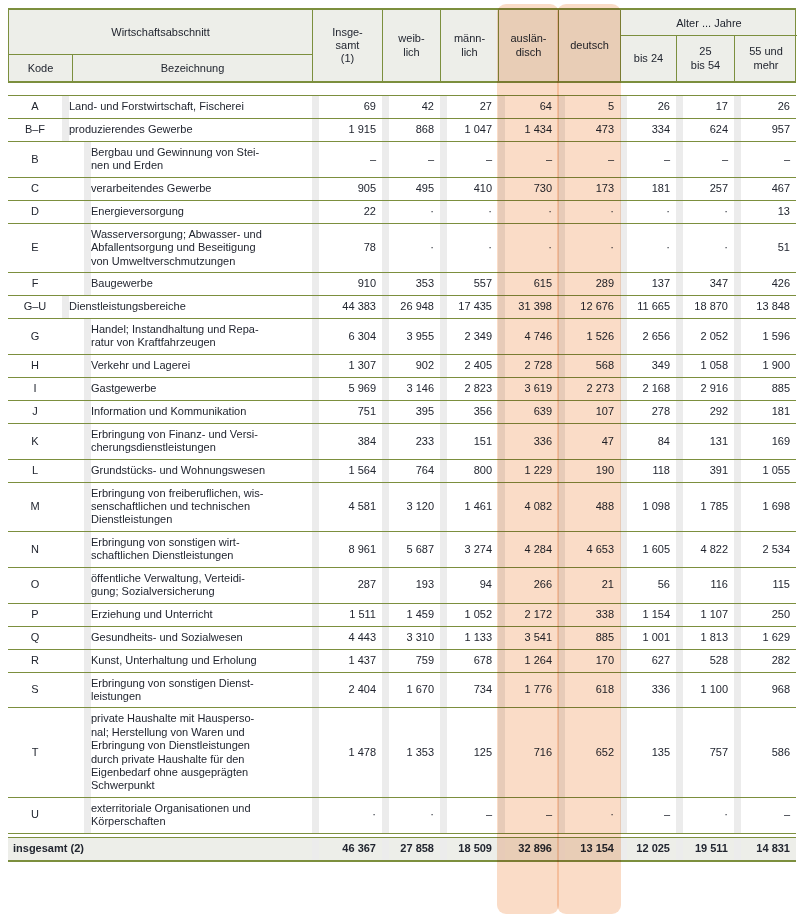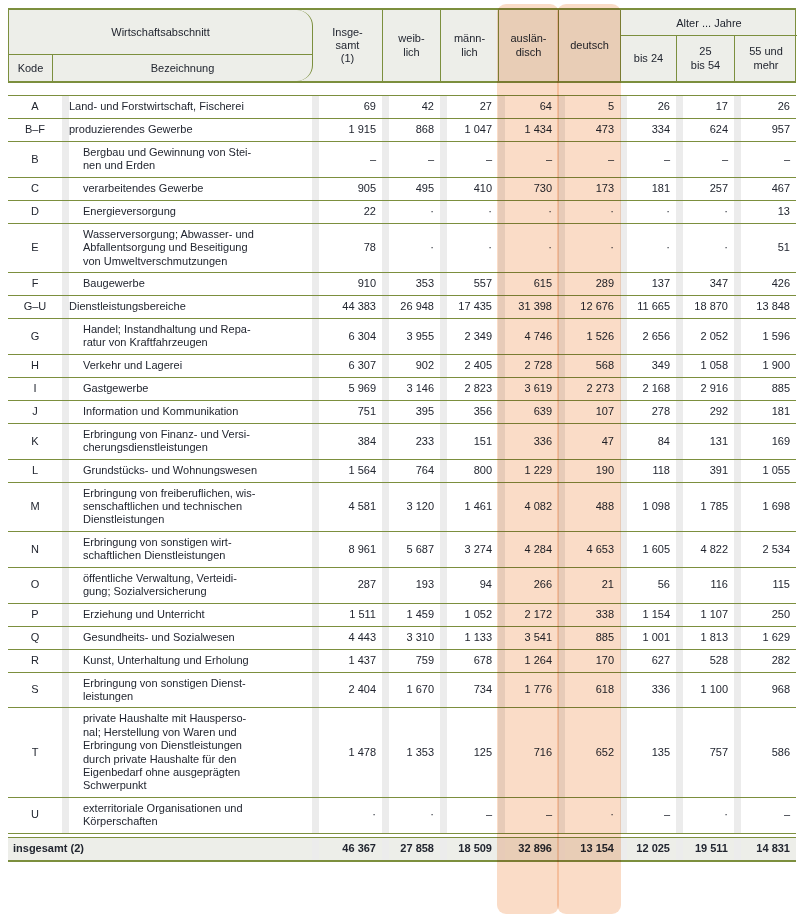--- a/index.html
+++ b/index.html
@@ -17,45 +17,45 @@
     position:relative;
   }
   .page{position:relative;padding:8px;}
 
   
   .thead{
     display:grid;grid-template-columns:var(--cols);grid-template-rows:26px 45px;
     background:var(--header-bg);
     border:1px solid var(--green);border-top-width:2.5px;border-bottom-width:2.5px;
   }
-  .h-wa{grid-column:1/3;grid-row:1/3;display:flex;flex-direction:column;border-right:1px solid var(--green);border-radius:16px;}
+  .h-wa{grid-column:1/3;grid-row:1/3;display:flex;flex-direction:column;border-right:1px solid var(--green);}
   .h-wa-top{flex:1 1 auto;display:flex;align-items:center;justify-content:center;border-bottom:1px solid var(--green);}
   .h-wa-bottom{height:26px;display:flex;}
-  .h-kode{width:44px;display:flex;align-items:center;justify-content:center;border-right:1px solid var(--green);}
+  .h-kode{width:64px;display:flex;align-items:center;justify-content:center;border-right:1px solid var(--green);}
   .h-bez{flex:1;display:flex;align-items:center;justify-content:center;}
   .h-span{grid-row:1/3;border-right:1px solid var(--green);display:flex;align-items:center;justify-content:center;text-align:center;white-space:pre-line;line-height:1.2;}
   .h-alter{grid-column:8/11;grid-row:1;border-bottom:1px solid var(--green);display:flex;align-items:center;justify-content:center;}
   .h-age{grid-row:2;display:flex;align-items:center;justify-content:center;text-align:center;white-space:pre-line;line-height:1.2;border-right:1px solid var(--green);}
   .h-age.c8{grid-column:8;}
   .h-age.c9{grid-column:9;}
   .h-age.c10{grid-column:10;border-right:none;}
 
   .gap{height:12px;}
 
   
   .tbody{border-top:1px solid var(--green);}
   .trow{
     display:grid;grid-template-columns:var(--cols);
     border-bottom:1px solid var(--green);
     align-items:stretch;min-height:23px;
   }
   .cell{display:flex;align-items:center;padding:4px 0;line-height:1.22;}
   .cell.kode{justify-content:center;text-align:center;}
   .cell.label{white-space:pre-line;border-left:7px solid var(--gutter);}
-  .cell.label.indent{padding-left:14px;}
+  .cell.label.indent{margin-left:22px;}
   .cell.num{justify-content:flex-end;text-align:right;padding-right:6px;border-left:7px solid var(--gutter);}
 
   
   .spacer2{height:3px;}
   .tfoot{
     display:grid;grid-template-columns:304px 70px 58px 58px 60px 62px 56px 58px 62px;
     background:var(--header-bg);font-weight:bold;min-height:25px;align-items:stretch;
     border-top:1px solid var(--green);border-bottom:2.5px solid var(--green);
   }
   .tfoot .cell.flabel{padding-left:5px;}
@@ -212,21 +212,21 @@
     <div class="cell num">2 349</div>
     <div class="cell num">4 746</div>
     <div class="cell num">1 526</div>
     <div class="cell num">2 656</div>
     <div class="cell num">2 052</div>
     <div class="cell num">1 596</div>
   </div>
       <div class="trow">
     <div class="cell kode">H</div>
     <div class="cell label indent">Verkehr und Lagerei</div>
-    <div class="cell num">6 307</div>
+    <div class="cell num">1 307</div>
     <div class="cell num">902</div>
     <div class="cell num">2 405</div>
     <div class="cell num">2 728</div>
     <div class="cell num">568</div>
     <div class="cell num">349</div>
     <div class="cell num">1 058</div>
     <div class="cell num">1 900</div>
   </div>
       <div class="trow">
     <div class="cell kode">I</div>

